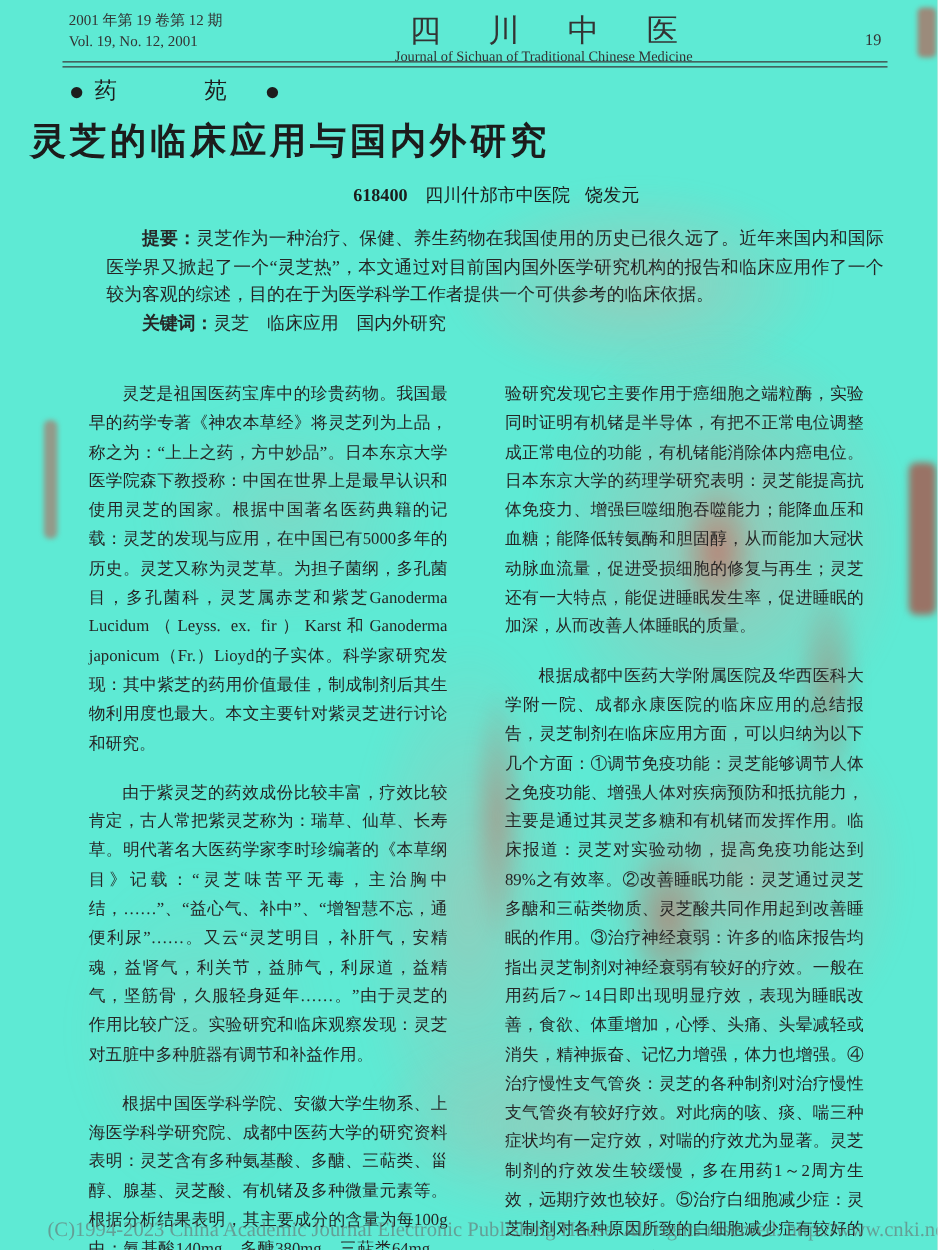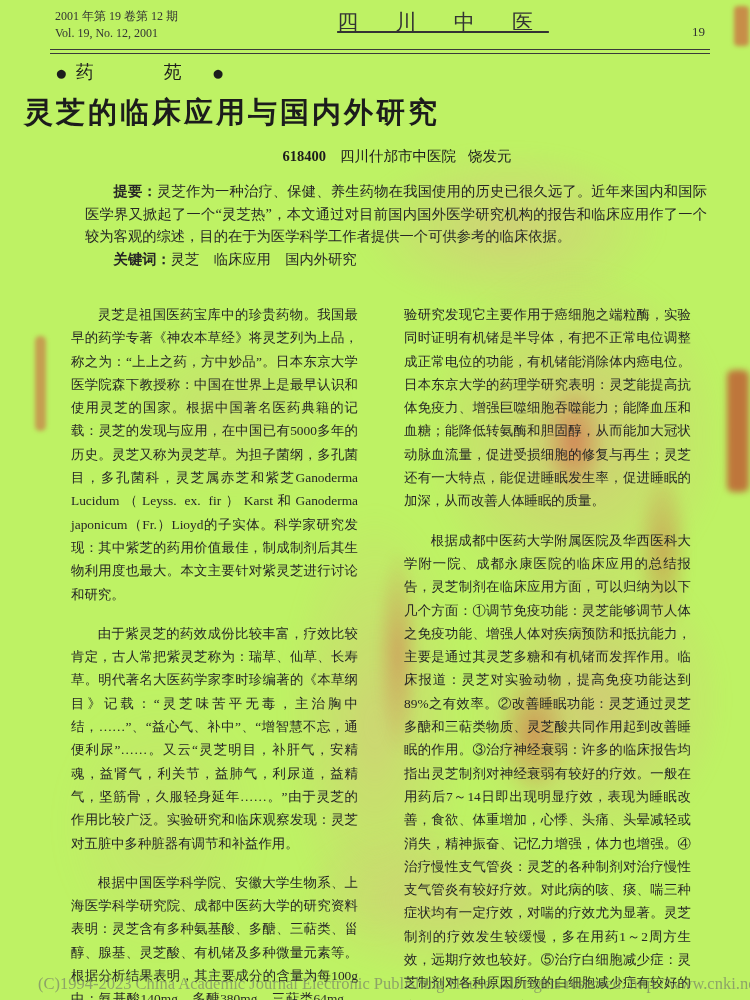--- a/index.html
+++ b/index.html
@@ -1,18 +1,18 @@
 <!DOCTYPE html>
 <html><head>
 <meta charset="utf-8">
 <style>
   html,body{margin:0;padding:0;background:#e8e6e2;}
   .page{
     position:relative;width:750px;height:1000px;margin:0 auto;
-    background:#bef264;overflow:hidden;
+    background:#5eead4;overflow:hidden;
     font-family:"Liberation Serif","DejaVu Serif",serif;color:#262626;
   }
   
   .stain{position:absolute;border-radius:50%;pointer-events:none;z-index:0;}
   .b1{left:355px;top:145px;width:310px;height:165px;background:radial-gradient(ellipse,rgba(236,158,148,.38),rgba(236,158,148,0) 70%);filter:blur(6px);}
   .b2{left:425px;top:265px;width:300px;height:340px;background:radial-gradient(ellipse,rgba(236,150,140,.42),rgba(236,150,140,0) 72%);filter:blur(7px);}
   .b3{left:465px;top:550px;width:260px;height:300px;background:radial-gradient(ellipse,rgba(236,150,140,.40),rgba(236,150,140,0) 72%);filter:blur(7px);}
   .b4{left:285px;top:510px;width:180px;height:430px;background:radial-gradient(ellipse,rgba(236,155,145,.33),rgba(236,155,145,0) 72%);filter:blur(8px);}
   .b5{left:110px;top:320px;width:240px;height:180px;background:radial-gradient(ellipse,rgba(236,160,150,.20),rgba(236,160,150,0) 70%);filter:blur(8px);}
   .b6{left:290px;top:820px;width:300px;height:160px;background:radial-gradient(ellipse,rgba(236,155,145,.30),rgba(236,155,145,0) 70%);filter:blur(7px);}
@@ -22,21 +22,21 @@
   .s3{left:636px;top:470px;width:54px;height:165px;background:radial-gradient(ellipse,rgba(212,72,60,.38),rgba(212,72,60,0) 72%);filter:blur(5px);}
   .s4{left:376px;top:550px;width:44px;height:205px;background:radial-gradient(ellipse,rgba(215,80,70,.38),rgba(215,80,70,0) 72%);filter:blur(5px);}
   .edge-tr{left:734px;top:6px;width:15px;height:40px;background:rgba(205,60,50,.55);border-radius:4px;filter:blur(2px);}
   .edge-r{left:727px;top:370px;width:22px;height:122px;background:rgba(190,42,34,.62);border-radius:6px;filter:blur(3px);}
   .edge-l{left:35px;top:336px;width:11px;height:95px;background:rgba(205,70,58,.48);border-radius:5px;filter:blur(2px);}
 
   
   .hdr{position:absolute;top:8px;left:55px;width:650px;display:flex;align-items:flex-start;z-index:1;}
   .hdr-issue{width:170px;font-size:12px;line-height:17px;color:#333;white-space:nowrap;}
   .hdr-center{flex:1;text-align:center;}
-  .hdr-cn{font-size:21px;letter-spacing:16px;padding-left:16px;color:#333;text-decoration:underline;}
+  .hdr-cn{font-size:25px;letter-spacing:16px;padding-left:16px;color:#333;}
   .hdr-en{font-size:11.5px;margin-top:-1px;color:#333;white-space:nowrap;}
   .hdr-page{width:60px;text-align:right;font-size:13px;padding-top:16px;color:#333;}
   .hdr-rule{position:absolute;top:49px;left:50px;width:660px;height:3px;border-top:1.6px solid #3a3a3a;border-bottom:1px solid #3a3a3a;z-index:1;}
 
   
   .section{position:absolute;top:60px;left:55px;z-index:1;font-size:18px;color:#1d1d1d;}
   .section .dot{font-size:21px;vertical-align:-2px;}
   .section .lbl{letter-spacing:26px;margin:0 4px 0 8px;}
   .title{position:absolute;top:93px;left:0;width:750px;text-align:left;font-size:29px;font-weight:700;letter-spacing:3px;z-index:1;color:#1c1c1c;margin-left:24px;}
   .byline{position:absolute;top:147px;left:0;width:750px;text-align:center;font-size:14.5px;z-index:1;color:#1c1c1c;}
@@ -90,20 +90,21 @@
     <div class="stain edge-l"></div>
   </div>
 
   <div class="hdr">
     <div class="hdr-issue">
       <div>2001 年第 19 卷第 12 期</div>
       <div>Vol. 19, No. 12, 2001</div>
     </div>
     <div class="hdr-center">
       <div class="hdr-cn">四 川 中 医</div>
+      <div class="hdr-en">Journal of Sichuan of Traditional Chinese Medicine</div>
     </div>
     <div class="hdr-page">19</div>
   </div>
   <div class="hdr-rule"></div>
 
   <div class="section"><span class="dot">●</span><span class="lbl">药　苑</span><span class="dot">●</span></div>
 
   <div class="title">灵芝的临床应用与国内外研究</div>
   <div class="byline"><span class="pc">618400</span><span>四川什邡市中医院</span><span class="au">饶发元</span></div>
 

